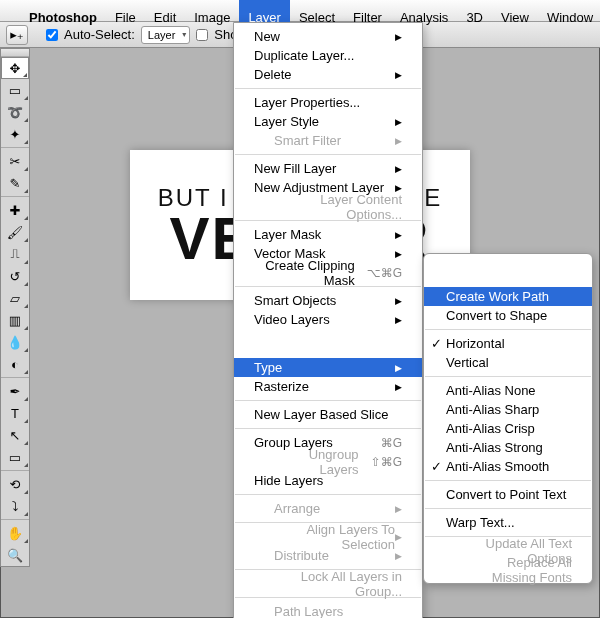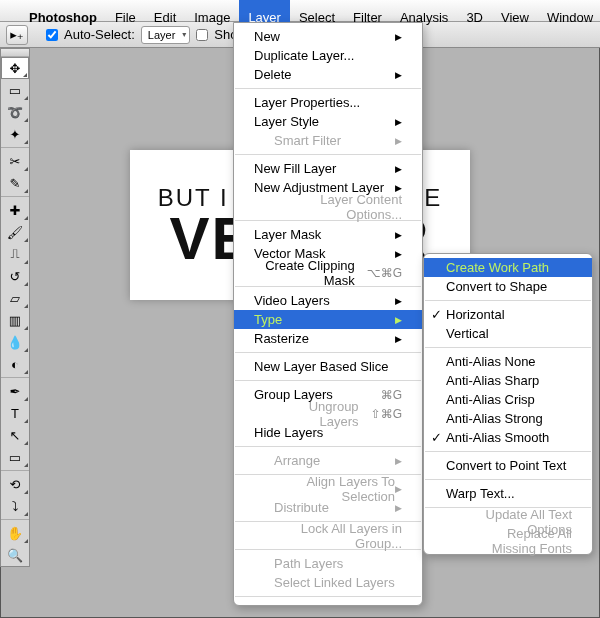--- a/index.html
+++ b/index.html
@@ -20,21 +20,21 @@
   .tb-tool.sel-tool { background:#fff; border:1px solid #888; }
   .tb-tool .tri { position:absolute; right:1px; bottom:1px; width:0;height:0; border-left:4px solid transparent; border-bottom:4px solid #555; }
   .tb-sep { height:1px; background:#aaa; margin:2px 0; }
   .canvas { position:absolute; left:130px; top:150px; width:340px; height:150px; background:#fff; box-shadow:0 0 8px rgba(0,0,0,.25); display:flex; flex-direction:column; align-items:center; justify-content:center; z-index:1;}
   .ctxt1 { font-family: Futura, "Century Gothic", sans-serif; font-size:24px; letter-spacing:2px; color:#111; }
   .ctxt2 { font-family: Futura, "Century Gothic", sans-serif; font-size:60px; font-weight:700; letter-spacing:2px; color:#111; line-height:.9;}
   .menu { position:absolute; top:22px; left:233px; width:190px; background:#fff; border:1px solid #9a9a9a; border-radius:0 0 6px 6px; box-shadow:2px 3px 10px rgba(0,0,0,.25); padding:4px 0; z-index:10; font-size:13px;}
   .menu-item { padding:2px 20px 2px 20px; display:flex; justify-content:space-between; align-items:center; height:19px; cursor:default;text-align:right;}
   .menu-item.disabled { color:#a9a9a9;margin-left:20px; }
   .menu-item.has-sub::after { content:"▶"; font-size:9px; color:inherit; margin-left:auto;}
-  .menu-item.hl { background:#2a6bd8; color:#bef264; }
+  .menu-item.hl { background:#2a6bd8; color:#ffffff;margin-top:29px; }
   .menu-sep { height:1px; background:#d8d8d8; margin:4px 1px; }
   .shortcut { color:#888; font-size:12px; margin-left:12px;}
   .submenu { position:absolute; top:253px; left:423px; width:170px; background:#fff; border:1px solid #9a9a9a; border-radius:6px; box-shadow:2px 3px 10px rgba(0,0,0,.25); padding:4px 0; z-index:11; font-size:13px;}
   .submenu .menu-item { padding-left:22px; position:relative; }
   .submenu .chkmark::before { content:"✓"; position:absolute; left:7px; }
   .shadow-frame { position:absolute; inset:0; pointer-events:none; box-shadow: inset 0 0 0 1px #555; }
 </style>
 </head>
 <body>
 
@@ -138,20 +138,23 @@
     </div>
     <div class="menu-item has-sub">
       <span>Vector Mask</span>
     </div>
     <div class="menu-item">
       <span>Create Clipping Mask</span>
       <span class="shortcut">⌥⌘G</span>
     </div>
     <div class="menu-sep"></div>
     <div class="menu-item has-sub">
+      <span>Smart Objects</span>
+    </div>
+    <div class="menu-item has-sub">
       <span>Video Layers</span>
     </div>
     <div class="menu-item has-sub hl">
       <span>Type</span>
     </div>
     <div class="menu-item has-sub">
       <span>Rasterize</span>
     </div>
     <div class="menu-sep"></div>
     <div class="menu-item">

